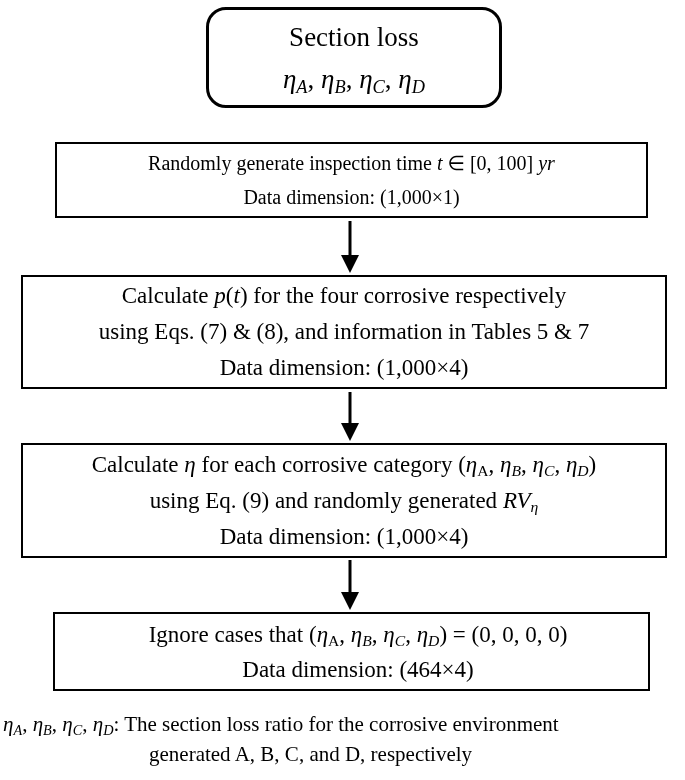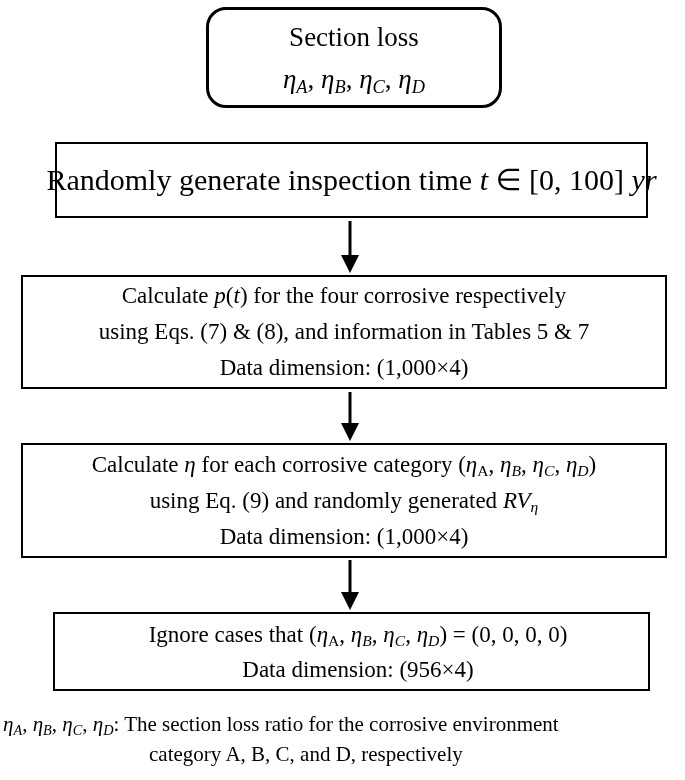--- a/index.html
+++ b/index.html
@@ -31,21 +31,21 @@
     align-items: center;
     text-align: center;
   }
   .start {
     left: 206px; top: 7px; width: 296px; height: 101px;
     border-width: 3px;
     border-radius: 20px;
     font-size: 27px;
     line-height: 42px;
   }
-  .step1 { left: 55px; top: 142px; width: 593px; height: 76px;  font-size: 30px; line-height: 34px; }
+  .step1 { left: 55px; top: 142px; width: 593px; height: 76px;  font-size: 20px; line-height: 34px; }
   .step2 { left: 21px; top: 275px; width: 646px; height: 114px; font-size: 23px; line-height: 36px; }
   .step3 { left: 21px; top: 443px; width: 646px; height: 115px; font-size: 23px; line-height: 36px; }
   .step4 { left: 53px; top: 612px; width: 597px; height: 79px;  font-size: 23px; line-height: 35px; padding-left: 13px; }
   .line { white-space: nowrap; }
   .it { font-style: italic; }
   .sub {
     font-size: 68%;
     vertical-align: -0.28em;
     line-height: 0;
   }
@@ -72,20 +72,21 @@
 
 <div class="canvas">
 
   <div class="node start">
       <div class="line"><span>Section loss</span></div>
       <div class="line"><span class="it">η</span><span class="it sub">A</span><span>, </span><span class="it">η</span><span class="it sub">B</span><span>, </span><span class="it">η</span><span class="it sub">C</span><span>, </span><span class="it">η</span><span class="it sub">D</span></div>
     </div>
 
   <div class="node step1">
       <div class="line"><span>Randomly generate inspection time </span><span class="it">t</span><span> ∈ [0, 100] </span><span class="it">yr</span></div>
+      <div class="line"><span>Data dimension: (1,000×1)</span></div>
     </div>
 
   <svg class="arrow a1" viewBox="0 0 22 52">
     <line x1="11" y1="0" x2="11" y2="36" stroke="#000000" stroke-width="3"></line>
     <polygon points="2,34 20,34 11,52" fill="#000000"></polygon>
   </svg>
 
   <div class="node step2">
       <div class="line"><span>Calculate </span><span class="it">p</span><span>(</span><span class="it">t</span><span>) for the four corrosive respectively</span></div>
       <div class="line"><span>using Eqs. (7) &amp; (8), and information in Tables 5 &amp; 7</span></div>
@@ -103,21 +104,21 @@
       <div class="line"><span>Data dimension: (1,000×4)</span></div>
     </div>
 
   <svg class="arrow a3" viewBox="0 0 22 50">
     <line x1="11" y1="0" x2="11" y2="34" stroke="#000000" stroke-width="3"></line>
     <polygon points="2,32 20,32 11,50" fill="#000000"></polygon>
   </svg>
 
   <div class="node step4">
       <div class="line"><span>Ignore cases that (</span><span class="it">η</span><span class="sub">A</span><span>, </span><span class="it">η</span><span class="it sub">B</span><span>, </span><span class="it">η</span><span class="it sub">C</span><span>, </span><span class="it">η</span><span class="it sub">D</span><span>) = (0, 0, 0, 0)</span></div>
-      <div class="line"><span>Data dimension: (956×4)</span></div>
+      <div class="line"><span>Data dimension: (464×4)</span></div>
     </div>
 
   <div class="footnote">
       <div class="line"><span class="it">η</span><span class="it sub">A</span><span>, </span><span class="it">η</span><span class="it sub">B</span><span>, </span><span class="it">η</span><span class="it sub">C</span><span>, </span><span class="it">η</span><span class="it sub">D</span><span>: The section loss ratio for the corrosive environment</span></div>
-      <div class="line"><span>category A, B, C, and D, respectively</span></div>
+      <div class="line"><span>generated A, B, C, and D, respectively</span></div>
     </div>
 
 </div>
 
 </body></html>

